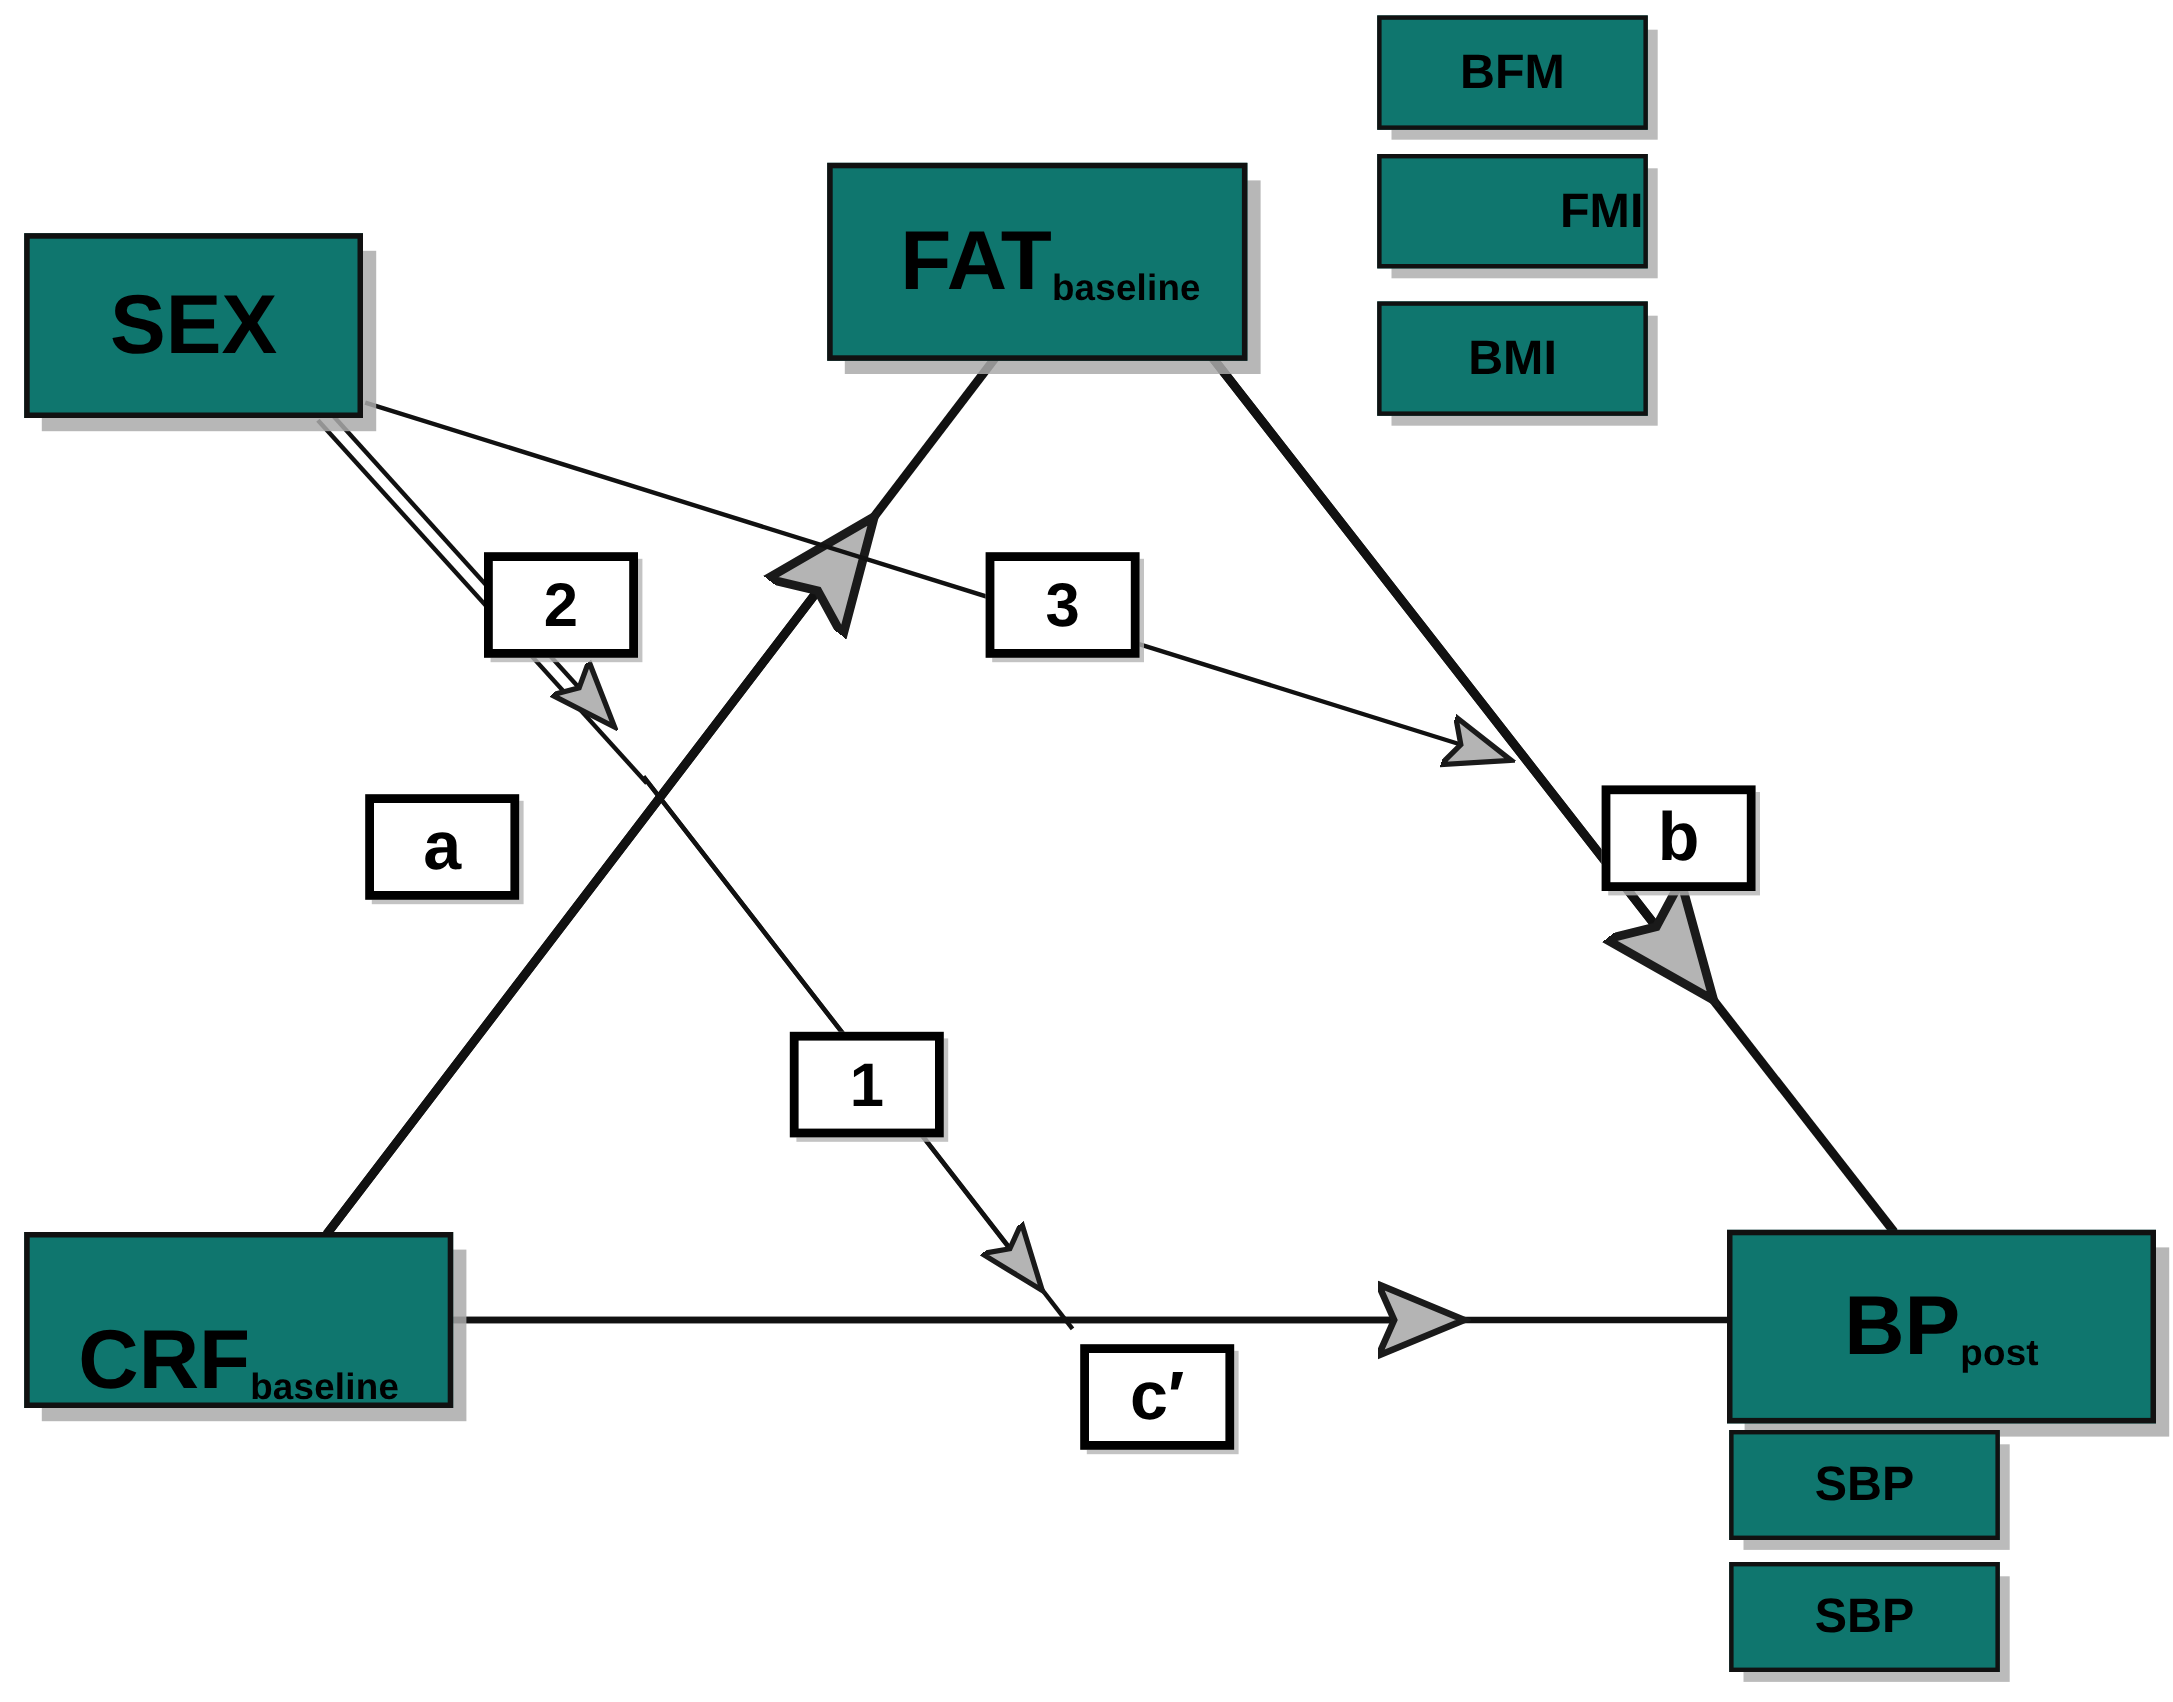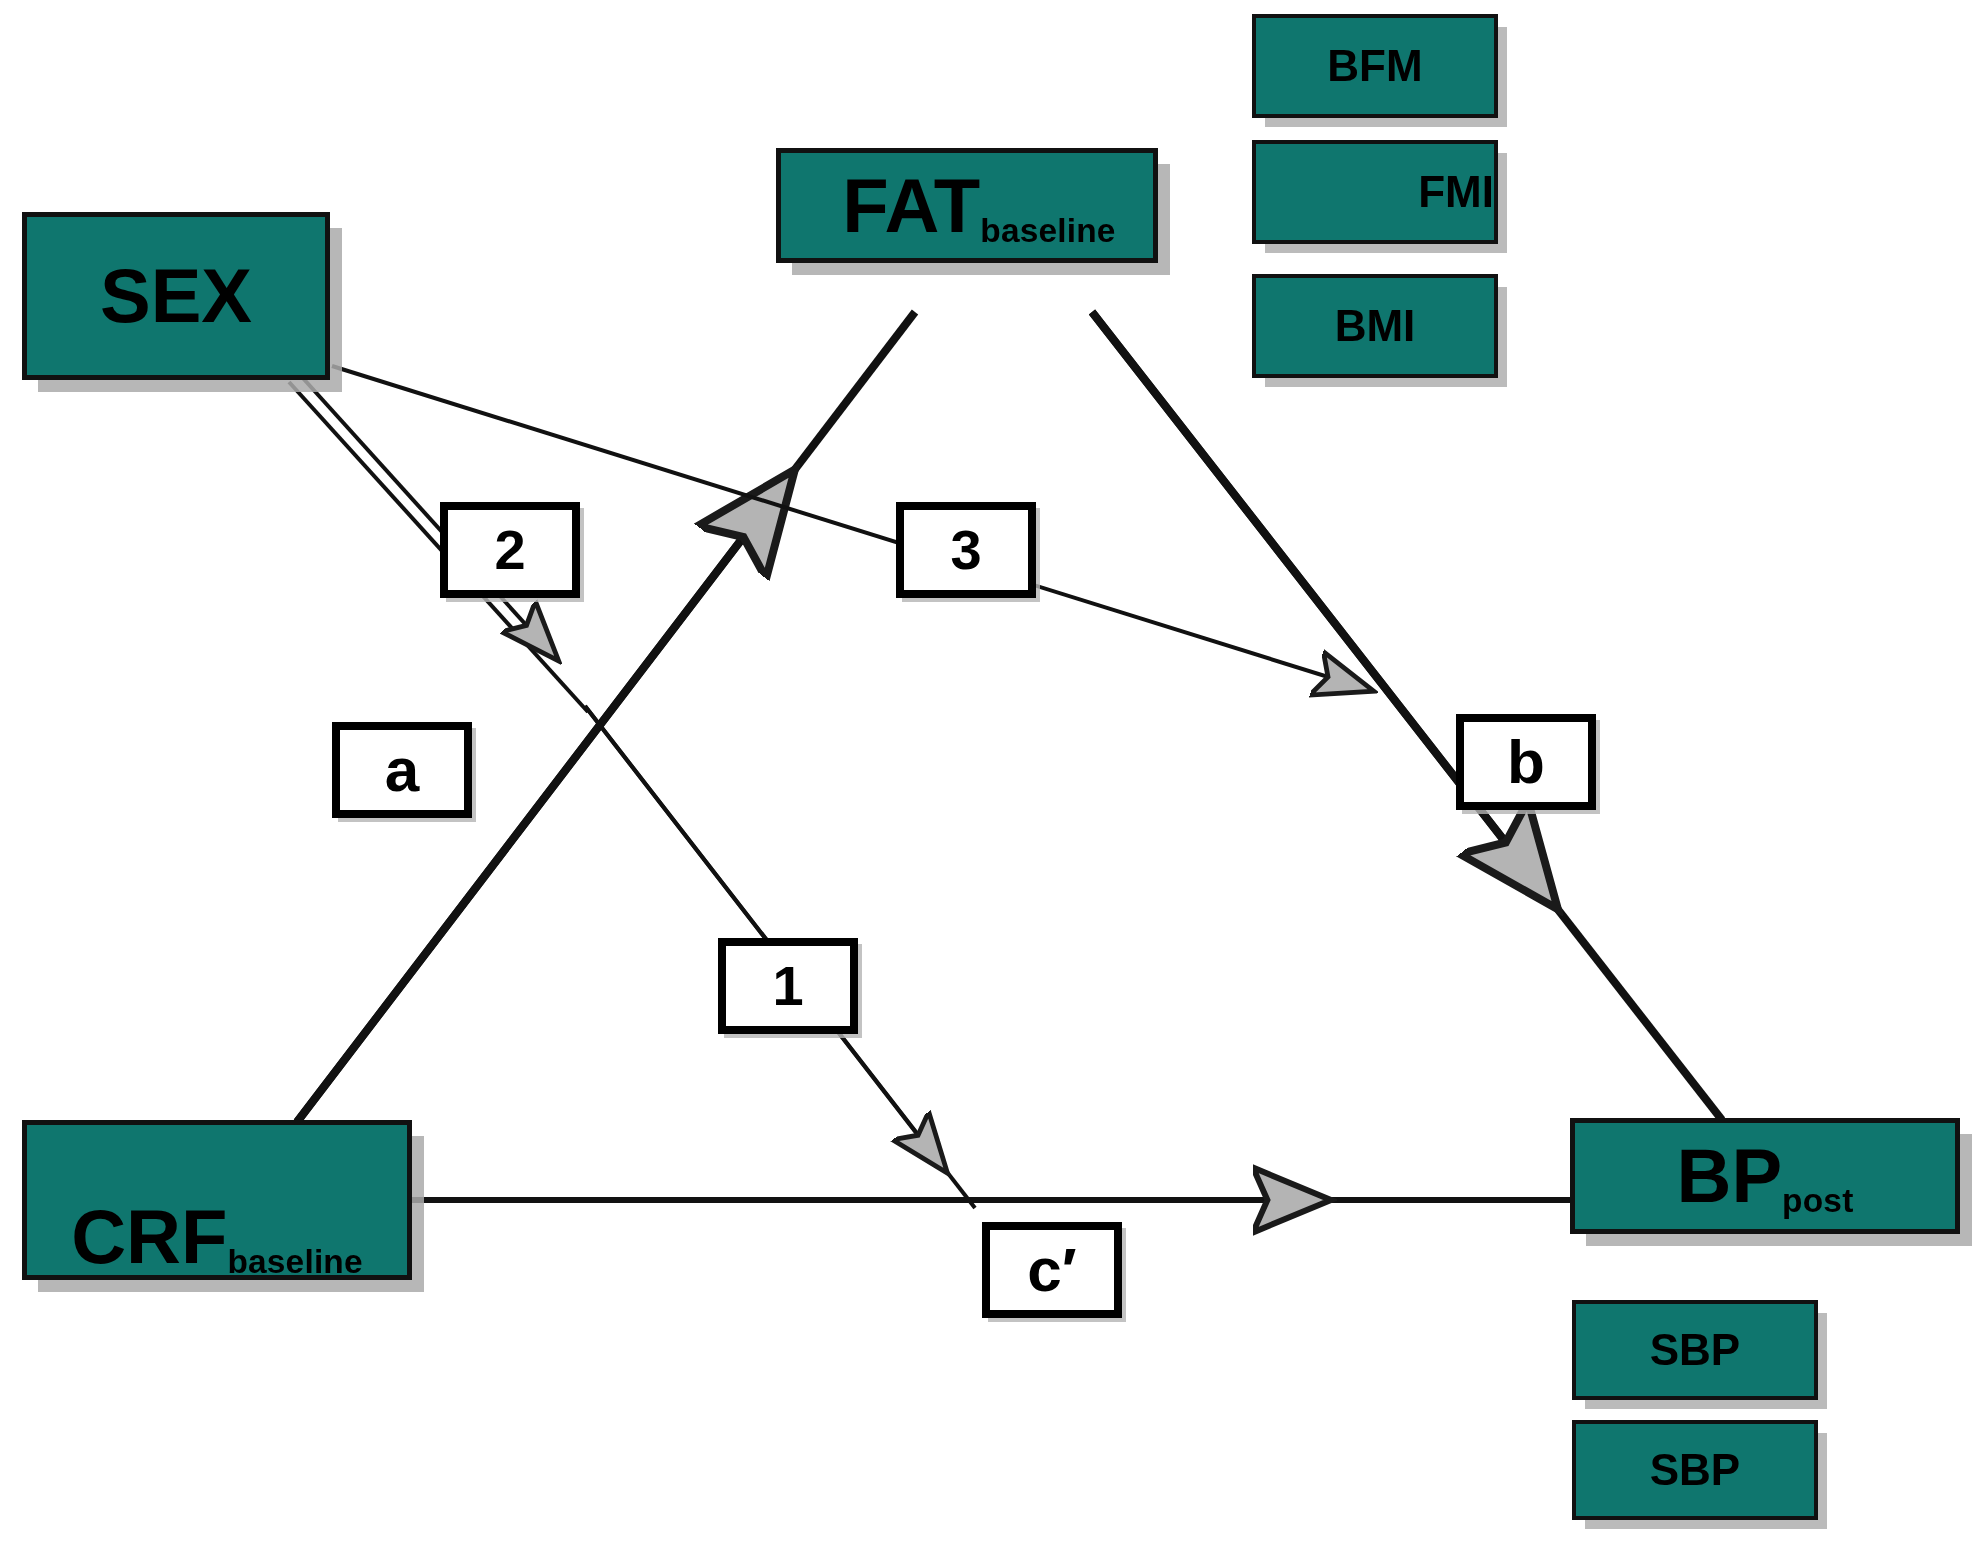--- a/index.html
+++ b/index.html
@@ -122,33 +122,33 @@
       <line x1="585" y1="706" x2="945" y2="1170" stroke="#111111" stroke-width="4" marker-end="url(#ahThin)"></line>
     </g>
   </svg>
 
   <div class="node primary" style="left:22px; top:212px; width:308px; height:168px;">
     <span class="lbl">
       <span>SEX</span>
     </span>
   </div>
 
-  <div class="node primary" style="left:776px; top:148px; width:382px; height:115px;padding-left:24px;">
+  <div class="node primary" style="left:752px; top:148px; width:382px; height:180px;padding-left:24px;">
     <span class="lbl">
       <span>FAT</span><span class="sub">baseline</span>
     </span>
   </div>
 
   <div class="node primary" style="left:22px; top:1120px; width:390px; height:160px;align-items:flex-end;">
     <span class="lbl">
       <span>CRF</span><span class="sub">baseline</span>
     </span>
   </div>
 
-  <div class="node primary" style="left:1570px; top:1118px; width:390px; height:116px;">
+  <div class="node primary" style="left:1570px; top:1118px; width:390px; height:176px;">
     <span class="lbl">
       <span>BP</span><span class="sub">post</span>
     </span>
   </div>
 
   <div class="node indicator" style="left:1252px; top:14px; width:246px; height:104px;">
     <span class="lbl">BFM</span>
   </div>
   <div class="node indicator" style="left:1252px; top:140px; width:246px; height:104px;justify-content:flex-end;">
     <span class="lbl">FMI</span>

